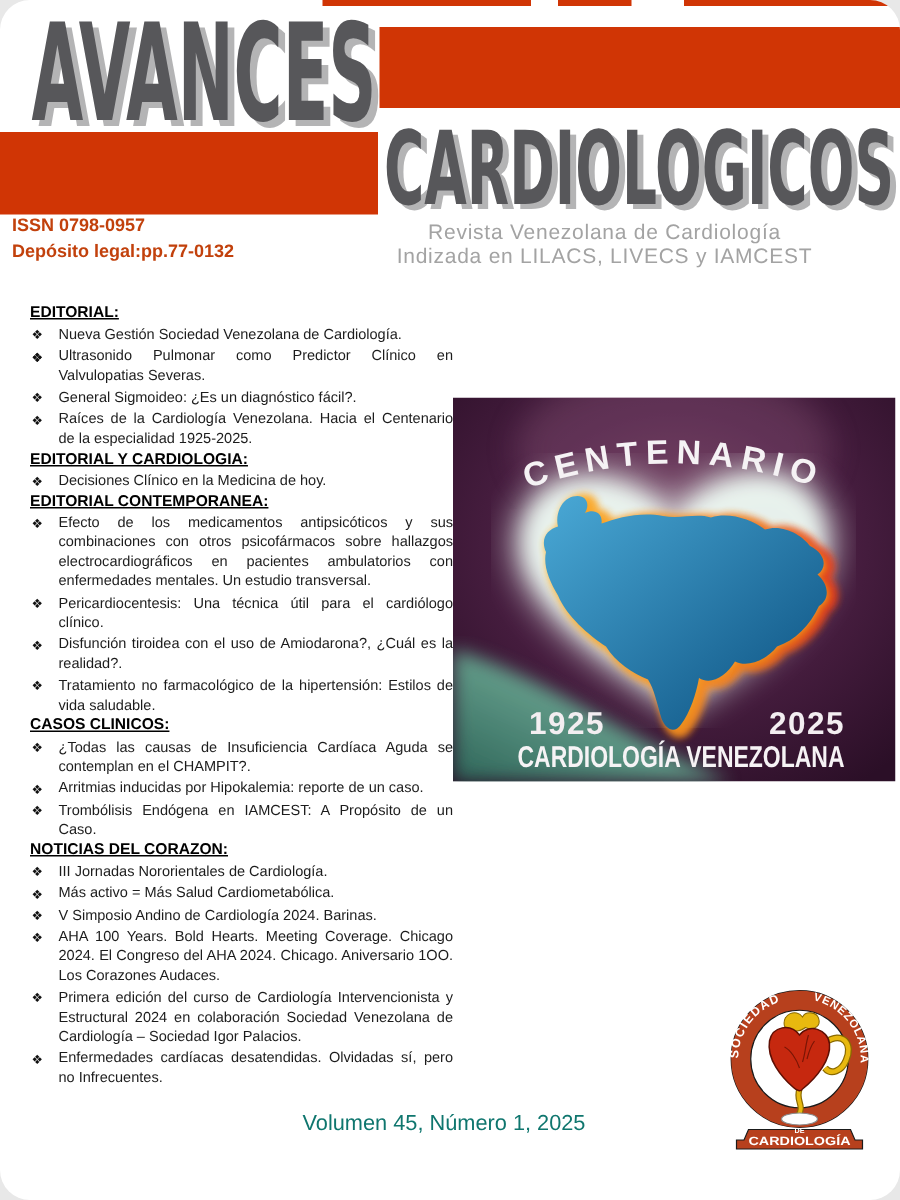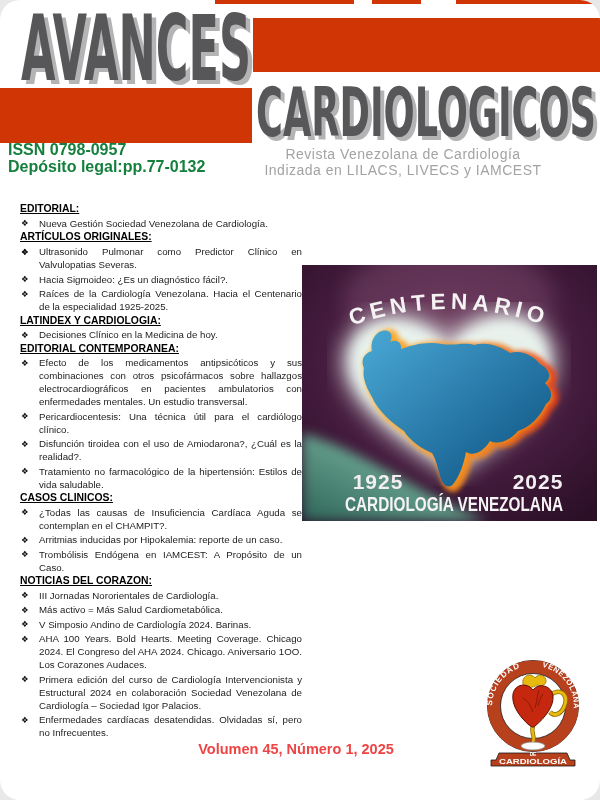--- a/index.html
+++ b/index.html
@@ -6,35 +6,35 @@
   #page{position:relative;width:600px;height:800px;background:#ffffff;overflow:hidden;
         font-family:"Liberation Sans",sans-serif;margin:0 auto;border-radius:20px;}
   .abs{position:absolute;}
   
   .topmark{position:absolute;top:0;height:4px;background:#d03505;}
   
   .bar{position:absolute;background:#d03505;}
   #bar-right{left:253px;top:18px;width:347px;height:54px;}
   #bar-left{left:0;top:88px;width:252px;height:55px;}
   
-  #issn-block{left:8px;top:142px;font-size:16px;font-weight:700;color:#15803d;line-height:16.5px;}
+  #issn-block{left:8px;top:142px;font-size:12px;font-weight:700;color:#c2410c;line-height:16.5px;}
   
   #subtitle-block{left:208px;top:146px;width:390px;text-align:center;color:#a3a3a3;
                   font-size:14px;line-height:16px;letter-spacing:.5px;}
   
   #toc{left:20px;top:202px;width:282px;color:#1c1c1c;}
   #toc h3{font-size:10.4px;line-height:12.5px;margin:1px 0 1px;font-weight:700;
           text-decoration:underline;color:#000;}
   #toc ul{list-style:none;margin:0 0 1px;padding:0;}
   #toc li{position:relative;padding-left:19px;font-size:9.7px;line-height:13px;
           text-align:justify;margin:0 0 1.5px;}
   #toc li .blt{position:absolute;left:1px;top:0.5px;font-size:8.5px;color:#111;}
   
   #volume-line{left:0;top:741px;width:592px;text-align:center;font-size:14.5px;
-               font-weight:700;color:#ef4444;}
+               font-weight:400;color:#0f766e;}
   svg{display:block;}
 </style>
 </head>
 <body>
 
 <div id="page">
 
   <div class="topmark" style="left:215px;width:139px;"></div>
   <div class="topmark" style="left:372px;width:49px;"></div>
   <div class="topmark" style="left:456px;width:144px;"></div>
@@ -60,30 +60,29 @@
   <div id="subtitle-block" class="abs">
     <div>Revista Venezolana de Cardiología</div>
     <div>Indizada en LILACS, LIVECS y IAMCEST</div>
   </div>
 
   <div id="toc" class="abs">
     <h3>EDITORIAL:</h3>
     <ul>
         <li><span class="blt">❖</span><span>Nueva Gestión Sociedad Venezolana de Cardiología.</span></li>
       </ul>
-    <h3>ARTÍCULOS ORIGINALES:</h3>
     <ul>
         <li><span class="blt">❖</span></li>
         <li><span class="blt">❖</span><span>Ultrasonido Pulmonar como Predictor Clínico en Valvulopatias Severas.</span></li>
-        <li><span class="blt">❖</span><span>Hacia Sigmoideo: ¿Es un diagnóstico fácil?.</span></li>
+        <li><span class="blt">❖</span><span>General Sigmoideo: ¿Es un diagnóstico fácil?.</span></li>
       </ul>
     <ul>
         <li><span class="blt">❖</span><span>Raíces de la Cardiología Venezolana.  Hacia el Centenario de la especialidad 1925-2025.</span></li>
       </ul>
-    <h3>LATINDEX Y CARDIOLOGIA:</h3>
+    <h3>EDITORIAL Y CARDIOLOGIA:</h3>
     <ul>
         <li><span class="blt">❖</span><span>Decisiones Clínico en la Medicina de hoy.</span></li>
       </ul>
     <h3>EDITORIAL CONTEMPORANEA:</h3>
     <ul>
         <li><span class="blt">❖</span><span>Efecto de los medicamentos antipsicóticos y sus combinaciones con otros psicofármacos sobre hallazgos electrocardiográficos en pacientes ambulatorios con enfermedades mentales. Un estudio transversal.</span></li>
         <li><span class="blt">❖</span><span>Pericardiocentesis: Una técnica útil para el cardiólogo clínico.</span></li>
         <li><span class="blt">❖</span><span>Disfunción tiroidea con el uso de Amiodarona?, ¿Cuál es la realidad?.</span></li>
         <li><span class="blt">❖</span><span>Tratamiento no farmacológico de la hipertensión: Estilos de vida saludable.</span></li>
       </ul>

